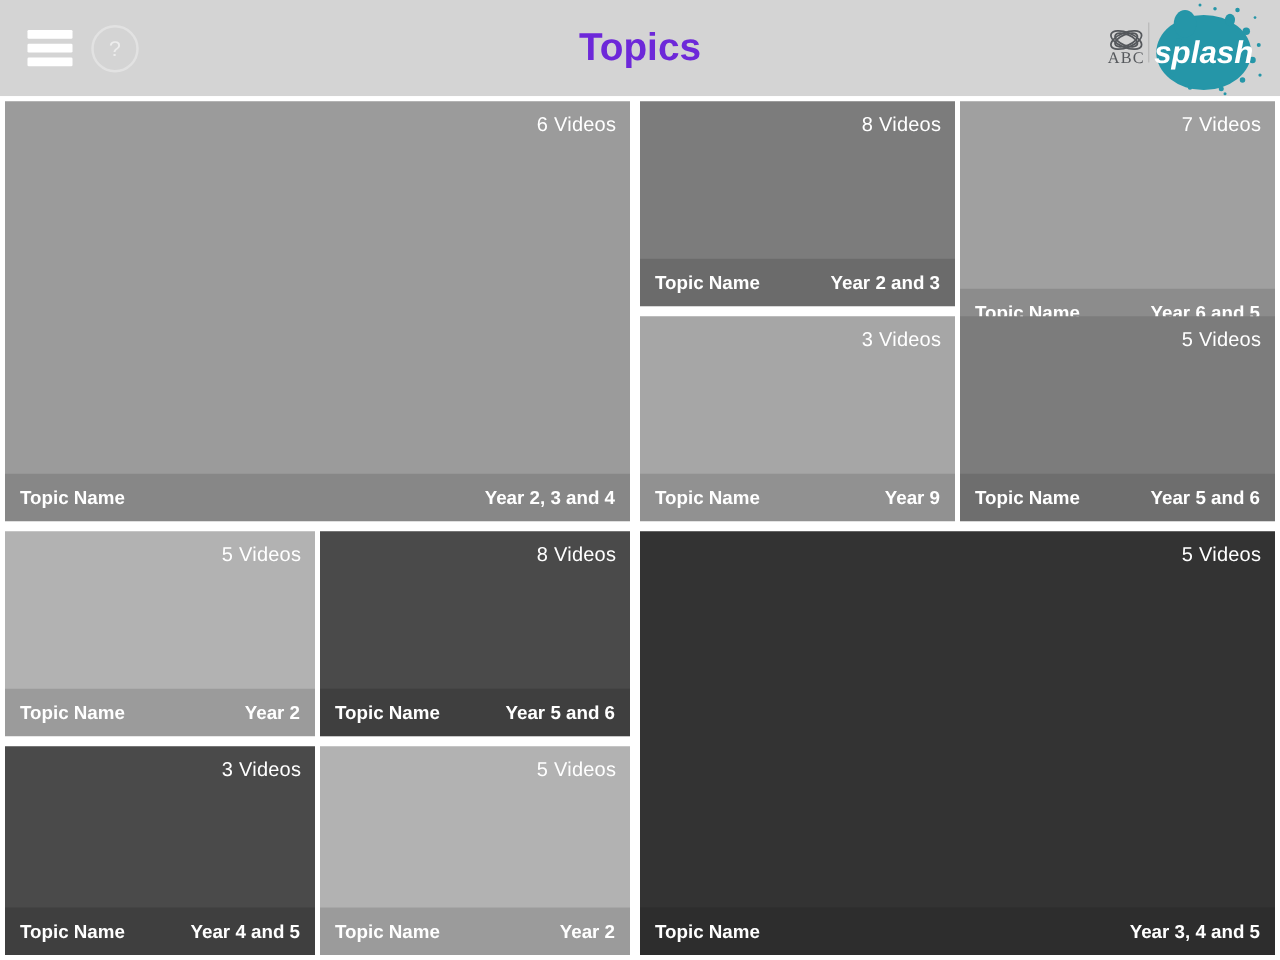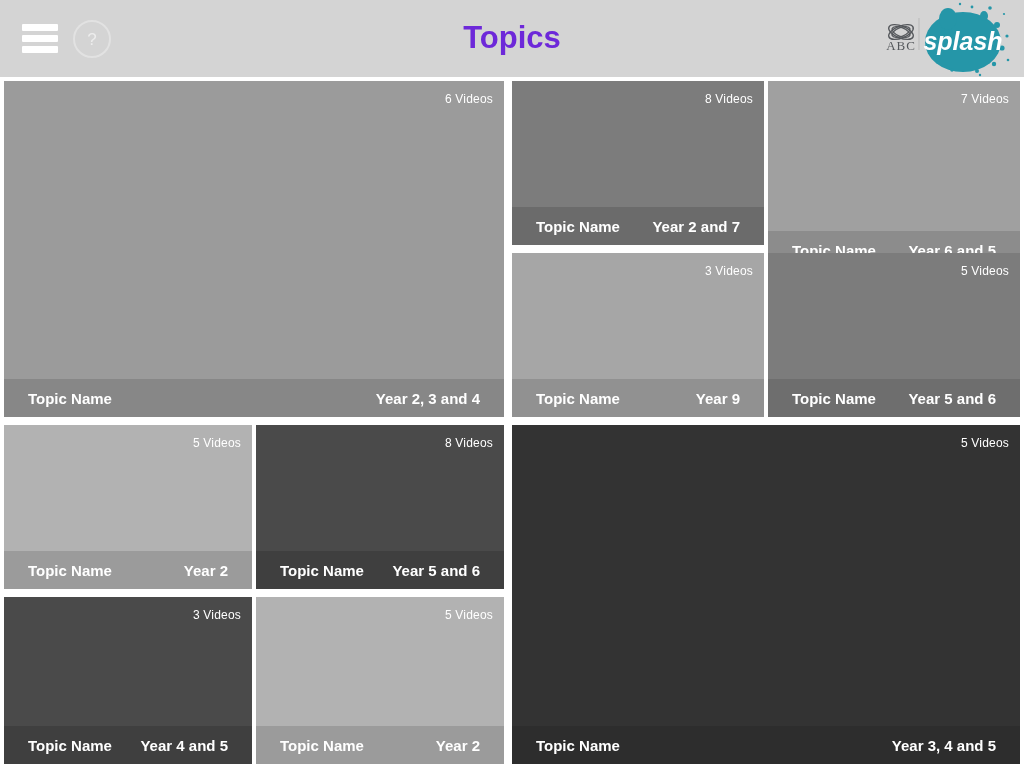--- a/index.html
+++ b/index.html
@@ -71,32 +71,32 @@
   }
   .tile {
     position: absolute;
     overflow: hidden;
     cursor: pointer;
   }
   .tile .count {
     position: absolute;
     top: 11px; right: 11px;
     color: #ffffff;
-    font-size: 12px;
+    font-size: 16px;
     font-weight: normal;
     letter-spacing: .2px;
   }
   .tile .bar {
     position: absolute;
     left: 0; right: 0; bottom: 0;
     height: 38px;
     display: flex;
     align-items: center;
     justify-content: space-between;
-    padding: 0 24px;
+    padding: 0 12px;
   }
   .tile .bar .name,
   .tile .bar .years {
     color: #ffffff;
     font-size: 15px;
     font-weight: bold;
     white-space: nowrap;
   }
 </style>
 </head>
@@ -158,21 +158,21 @@
       <div class="count">6 Videos</div>
       <div class="bar" style="background: rgb(135, 135, 135);">
         <span class="name">Topic Name</span>
         <span class="years">Year 2, 3 and 4</span>
       </div>
     </div>
     <div class="tile" style="left: 512px; top: 4px; width: 252px; height: 164px; background: rgb(124, 124, 124);">
       <div class="count">8 Videos</div>
       <div class="bar" style="background: rgb(107, 107, 107);">
         <span class="name">Topic Name</span>
-        <span class="years">Year 2 and 7</span>
+        <span class="years">Year 2 and 3</span>
       </div>
     </div>
     <div class="tile" style="left: 768px; top: 4px; width: 252px; height: 188px; background: rgb(160, 160, 160);">
       <div class="count">7 Videos</div>
       <div class="bar" style="background: rgb(140, 140, 140);">
         <span class="name">Topic Name</span>
         <span class="years">Year 6 and 5</span>
       </div>
     </div>
     <div class="tile" style="left: 512px; top: 176px; width: 252px; height: 164px; background: rgb(166, 166, 166);">

